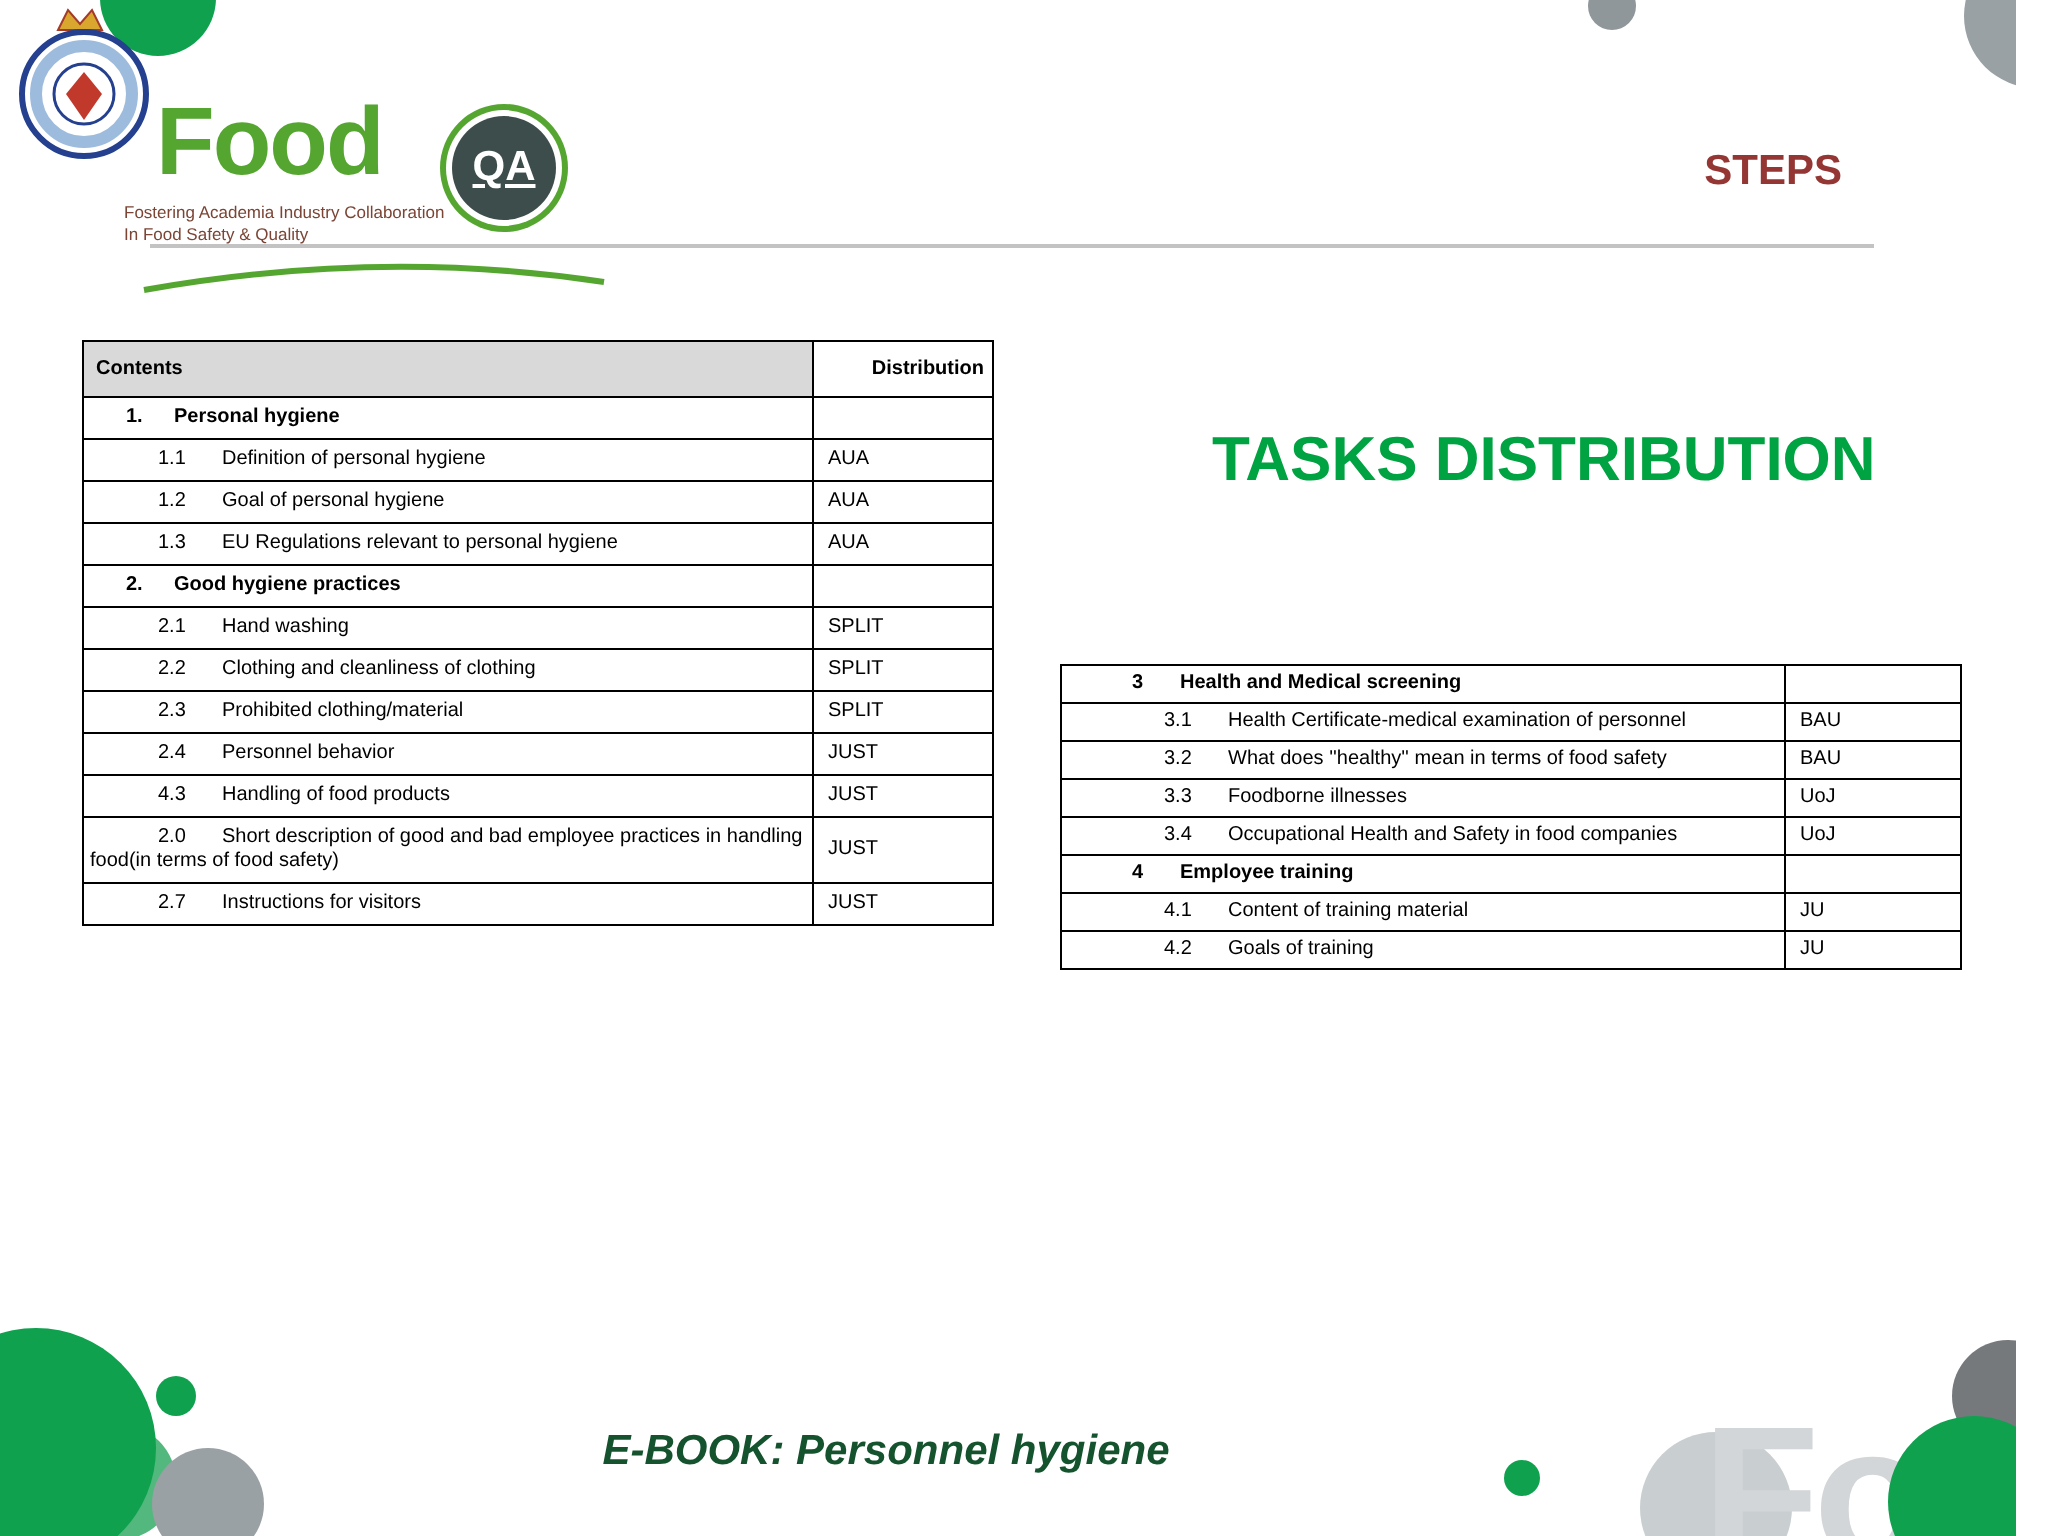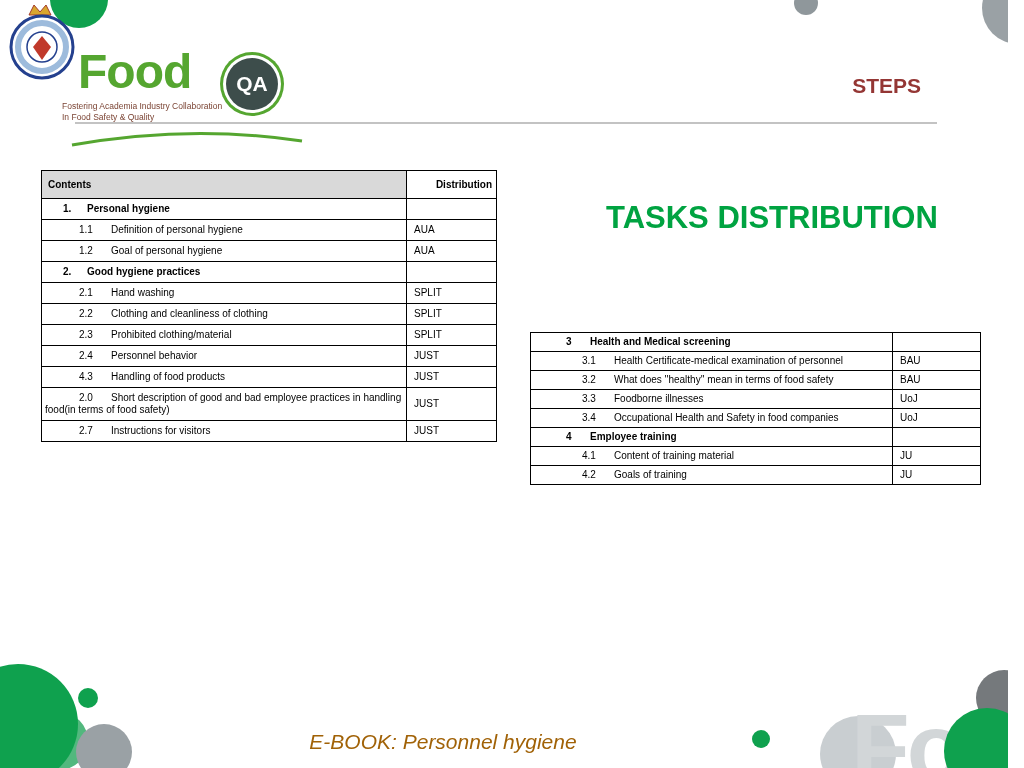--- a/index.html
+++ b/index.html
@@ -18,44 +18,45 @@
     font-size:48px; font-weight:bold; letter-spacing:-1px;
     color:#55a630;
   }
   .qa-badge {
     position:absolute; left:226px; top:58px; z-index:2;
     width:52px; height:52px; border-radius:50%;
     background:#3d4d4b; color:#fff;
     font-size:21px; font-weight:bold;
     display:flex; align-items:center; justify-content:center;
     box-shadow:0 0 0 3px #fff, 0 0 0 6px #55a630;
+    text-decoration:underline;
   }
   .tagline {
     position:absolute; left:62px; top:101px; z-index:2;
     width:170px; font-size:8.5px; line-height:1.3; color:#7b4434;
   }
   .swoosh { position:absolute; left:70px; top:130px; z-index:2; }
   .header-line {
     position:absolute; left:75px; top:122px; width:862px; height:2px;
     background:#c3c3c3; z-index:1;
   }
   .steps-label {
     position:absolute; right:87px; top:74px; z-index:2;
     font-size:21px; font-weight:bold; color:#943634;
   }
 
   
   .slide-title {
-    position:absolute; left:606px; top:200px; z-index:2;
+    position:absolute; left:606px; top:212px; z-index:2;
     font-size:31px; font-weight:bold; color:#00a341; white-space:nowrap;
   }
   .footer-text {
-    position:absolute; left:243px; top:730px; width:400px; z-index:2;
-    text-align:center; font-size:21px; font-weight:normal; font-style:italic;
-    color:#a16207;
+    position:absolute; left:243px; top:714px; width:400px; z-index:2;
+    text-align:center; font-size:21px; font-weight:bold; font-style:italic;
+    color:#14532d;
   }
   .watermark {
     position:absolute; right:-10px; bottom:-28px; z-index:1;
     font-size:96px; font-weight:bold; color:#d2d6d8; letter-spacing:-3px;
     line-height:1;
   }
 
   
   table { border-collapse:collapse; table-layout:fixed; background:#fff; position:absolute; z-index:3; font-size:10px; line-height:1.2; }
   td, th { border:1px solid #000; vertical-align:middle; overflow:hidden; }
@@ -122,20 +123,24 @@
           <td class="dist"></td>
         </tr>
         <tr class="sub">
           <td class="content"><span class="num">1.1</span>Definition of personal hygiene</td>
           <td class="dist">AUA</td>
         </tr>
         <tr class="sub">
           <td class="content"><span class="num">1.2</span>Goal of personal hygiene</td>
           <td class="dist">AUA</td>
         </tr>
+        <tr class="sub">
+          <td class="content"><span class="num">1.3</span>EU Regulations relevant to personal hygiene</td>
+          <td class="dist">AUA</td>
+        </tr>
         <tr class="section">
           <td class="content"><span class="num">2.</span>Good hygiene practices</td>
           <td class="dist"></td>
         </tr>
         <tr class="sub">
           <td class="content"><span class="num">2.1</span>Hand washing</td>
           <td class="dist">SPLIT</td>
         </tr>
         <tr class="sub">
           <td class="content"><span class="num">2.2</span>Clothing and cleanliness of clothing</td>

